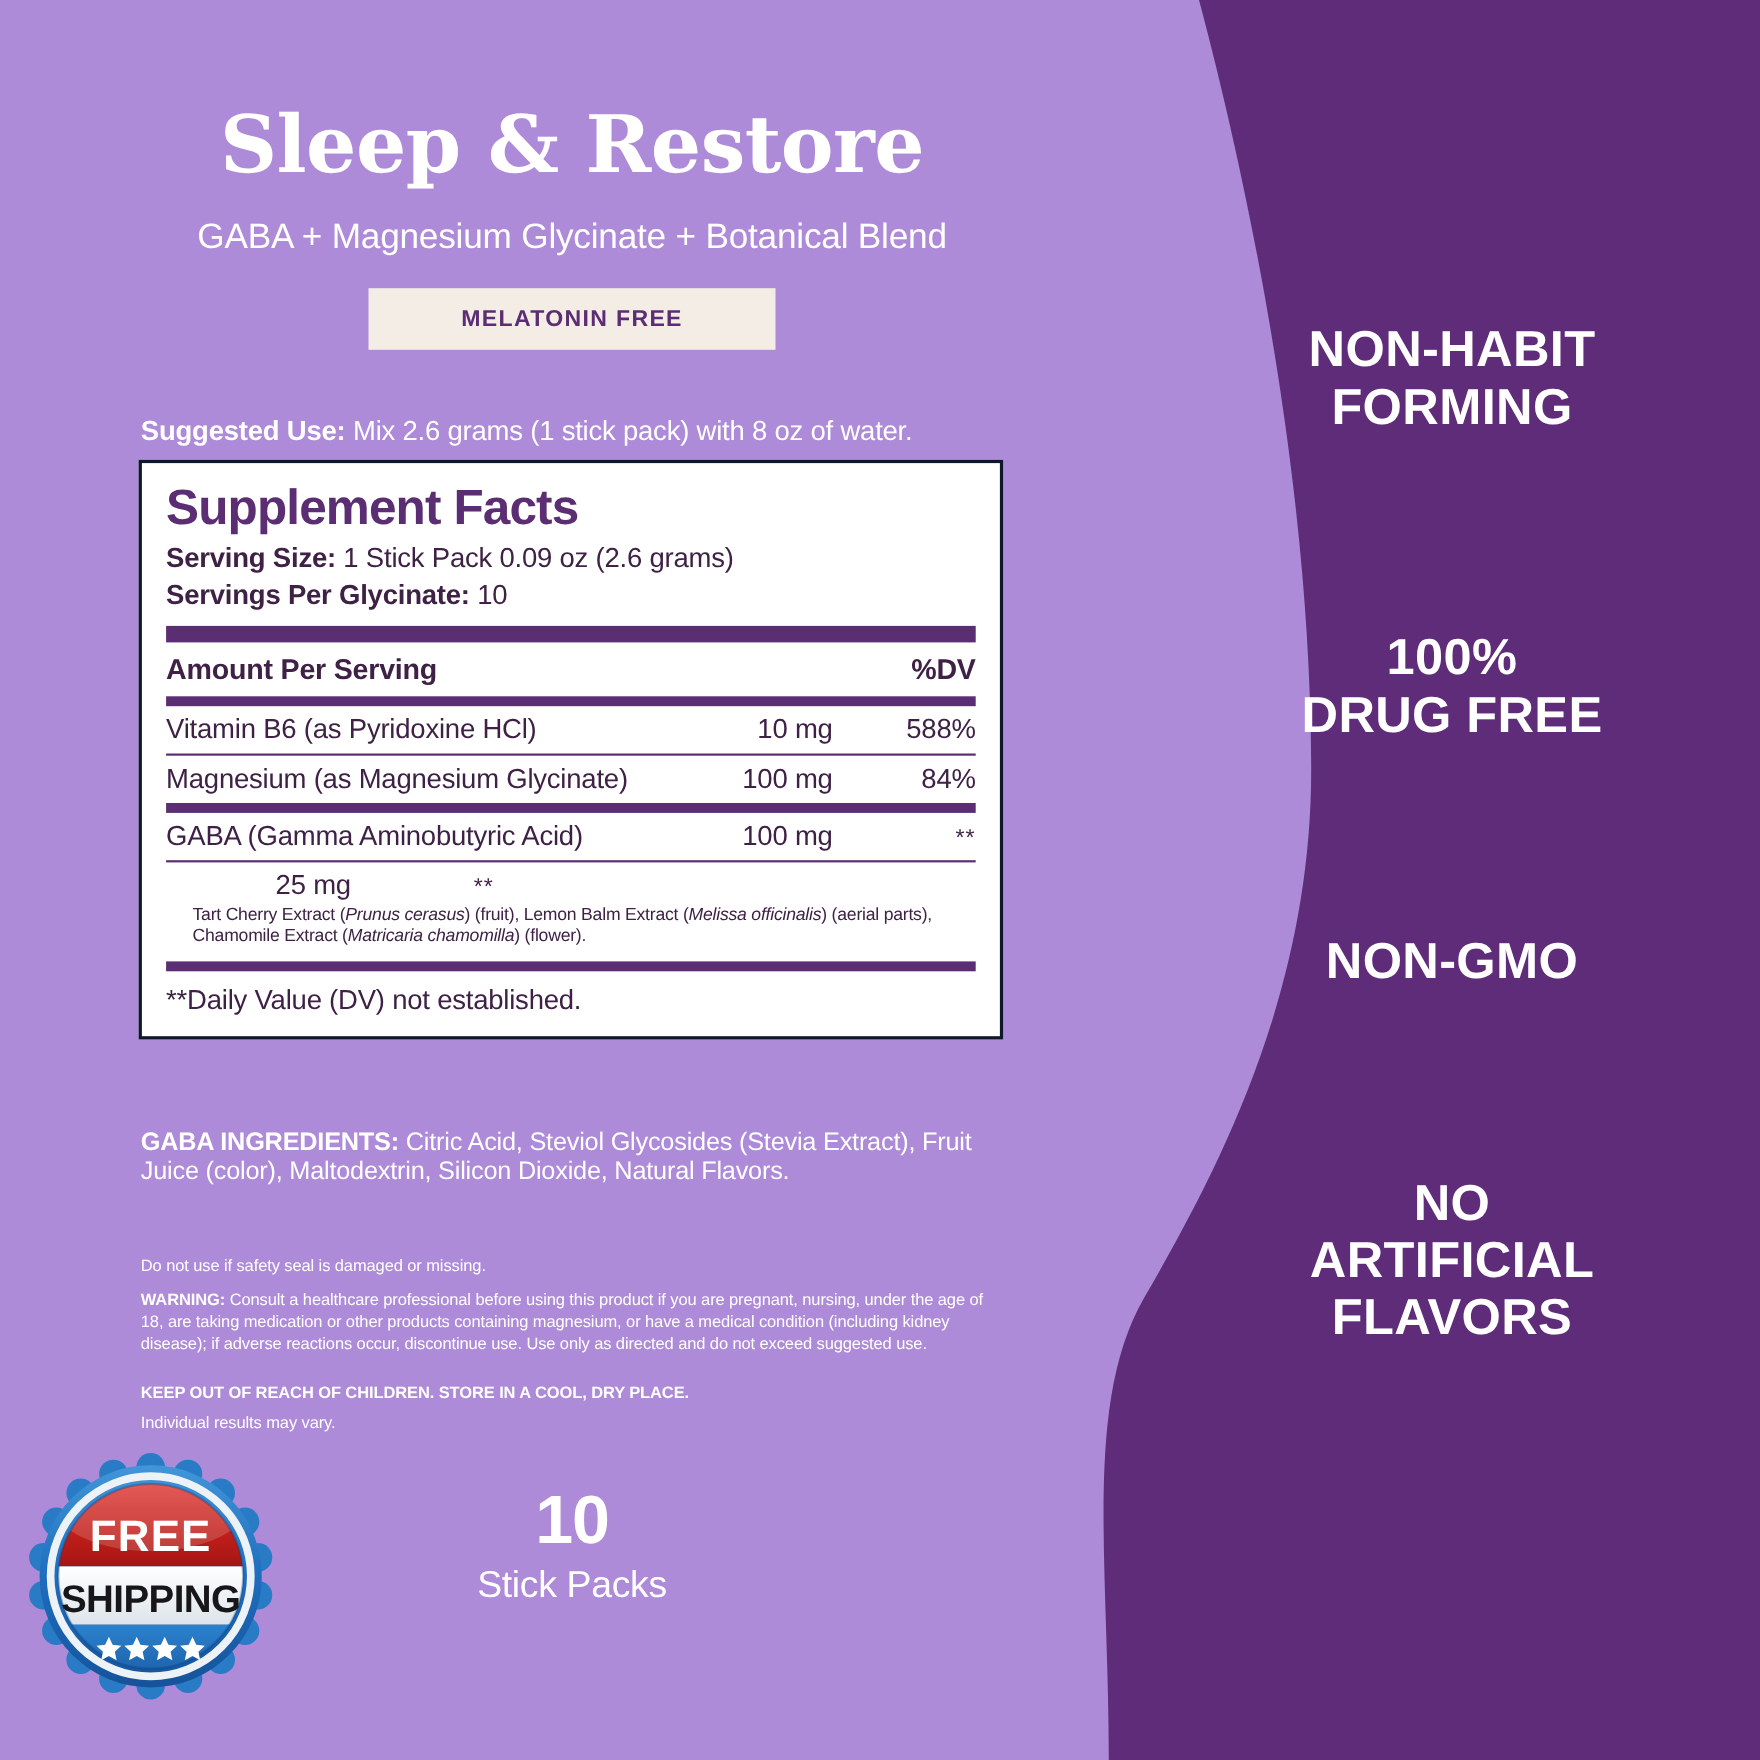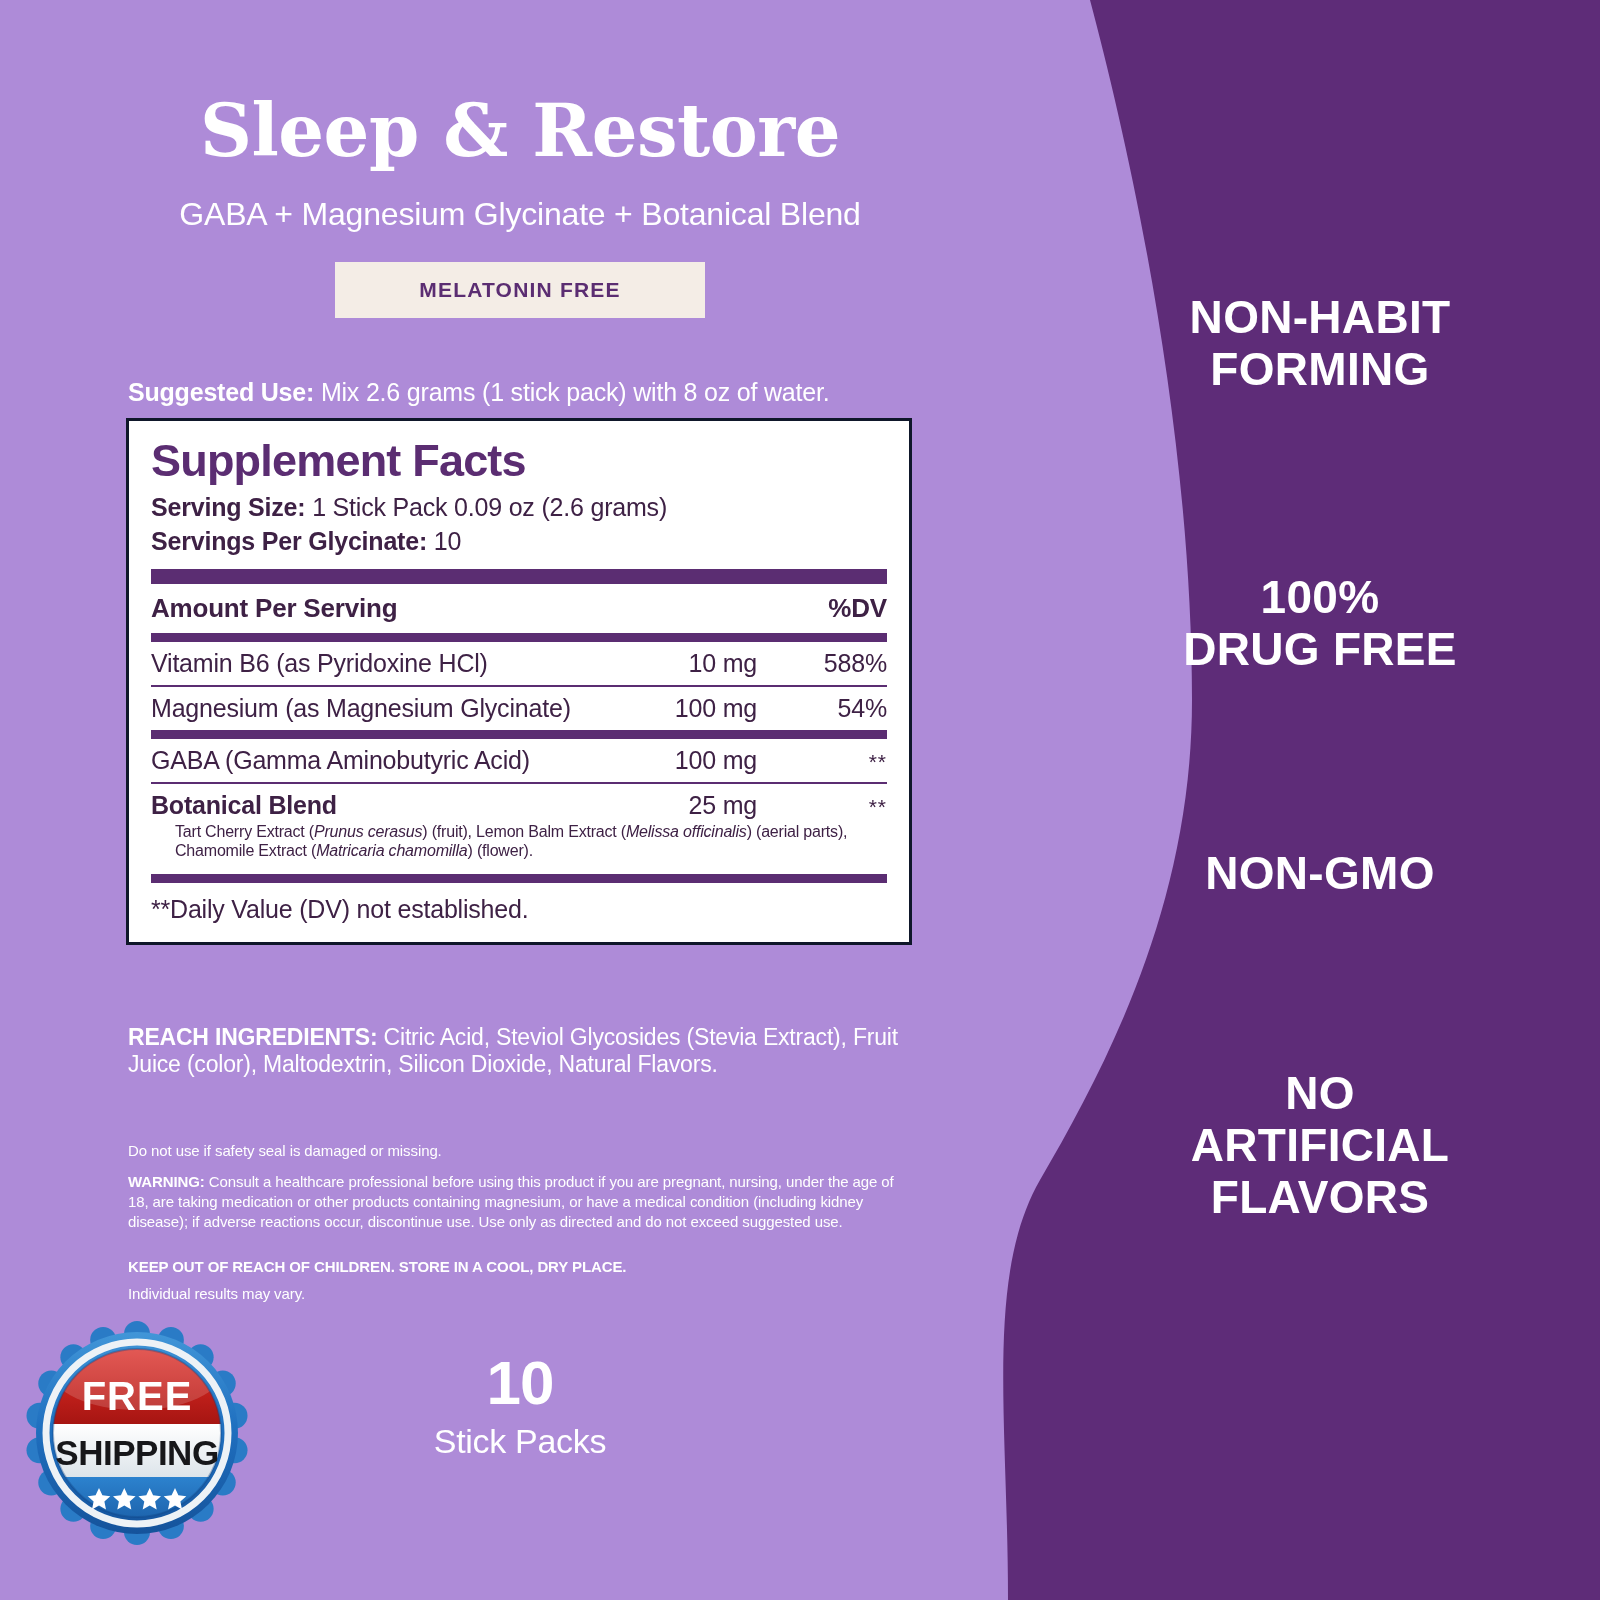--- a/index.html
+++ b/index.html
@@ -335,47 +335,46 @@
     <div class="sf-row">
       <span class="nm">Vitamin B6 (as Pyridoxine HCl)</span>
       <span class="amt">10 mg</span>
       <span class="dv">588%</span>
     </div>
     <div class="rule-thin"></div>
 
     <div class="sf-row">
       <span class="nm">Magnesium (as Magnesium Glycinate)</span>
       <span class="amt">100 mg</span>
-      <span class="dv">54%</span>
+      <span class="dv">84%</span>
     </div>
 
     <div class="bar-med"></div>
 
     <div class="sf-row">
       <span class="nm">GABA (Gamma Aminobutyric Acid)</span>
       <span class="amt">100 mg</span>
       <span class="dv stars">**</span>
     </div>
     <div class="rule-thin"></div>
 
     <div class="sf-row bold">
-      <span class="nm">Botanical Blend</span>
       <span class="amt">25 mg</span>
       <span class="dv stars">**</span>
     </div>
 
     <div class="blend-sub"><span>Tart Cherry Extract (</span><i>Prunus cerasus</i><span>) (fruit), Lemon Balm Extract (</span><i>Melissa officinalis</i><span>) (aerial parts), Chamomile Extract (</span><i>Matricaria chamomilla</i><span>) (flower).</span></div>
 
     <div class="bar-med" style="margin-top:14px;"></div>
 
     <div class="sf-footnote">**Daily Value (DV) not established.</div>
   </div>
 
   <div class="other-ing">
-    <b>REACH INGREDIENTS:</b><span> Citric Acid, Steviol Glycosides (Stevia Extract), Fruit Juice (color), Maltodextrin, Silicon Dioxide, Natural Flavors.</span>
+    <b>GABA INGREDIENTS:</b><span> Citric Acid, Steviol Glycosides (Stevia Extract), Fruit Juice (color), Maltodextrin, Silicon Dioxide, Natural Flavors.</span>
   </div>
 
 
   <div class="seal-note">Do not use if safety seal is damaged or missing.</div>
 
   <div class="warning">
     <b>WARNING:</b><span> Consult a healthcare professional before using this product if you are pregnant, nursing, under the age of 18, are taking medication or other products containing magnesium, or have a medical condition (including kidney disease); if adverse reactions occur, discontinue use. Use only as directed and do not exceed suggested use.</span>
   </div>
 
   <div class="keepout">KEEP OUT OF REACH OF CHILDREN. STORE IN A COOL, DRY PLACE.</div>

